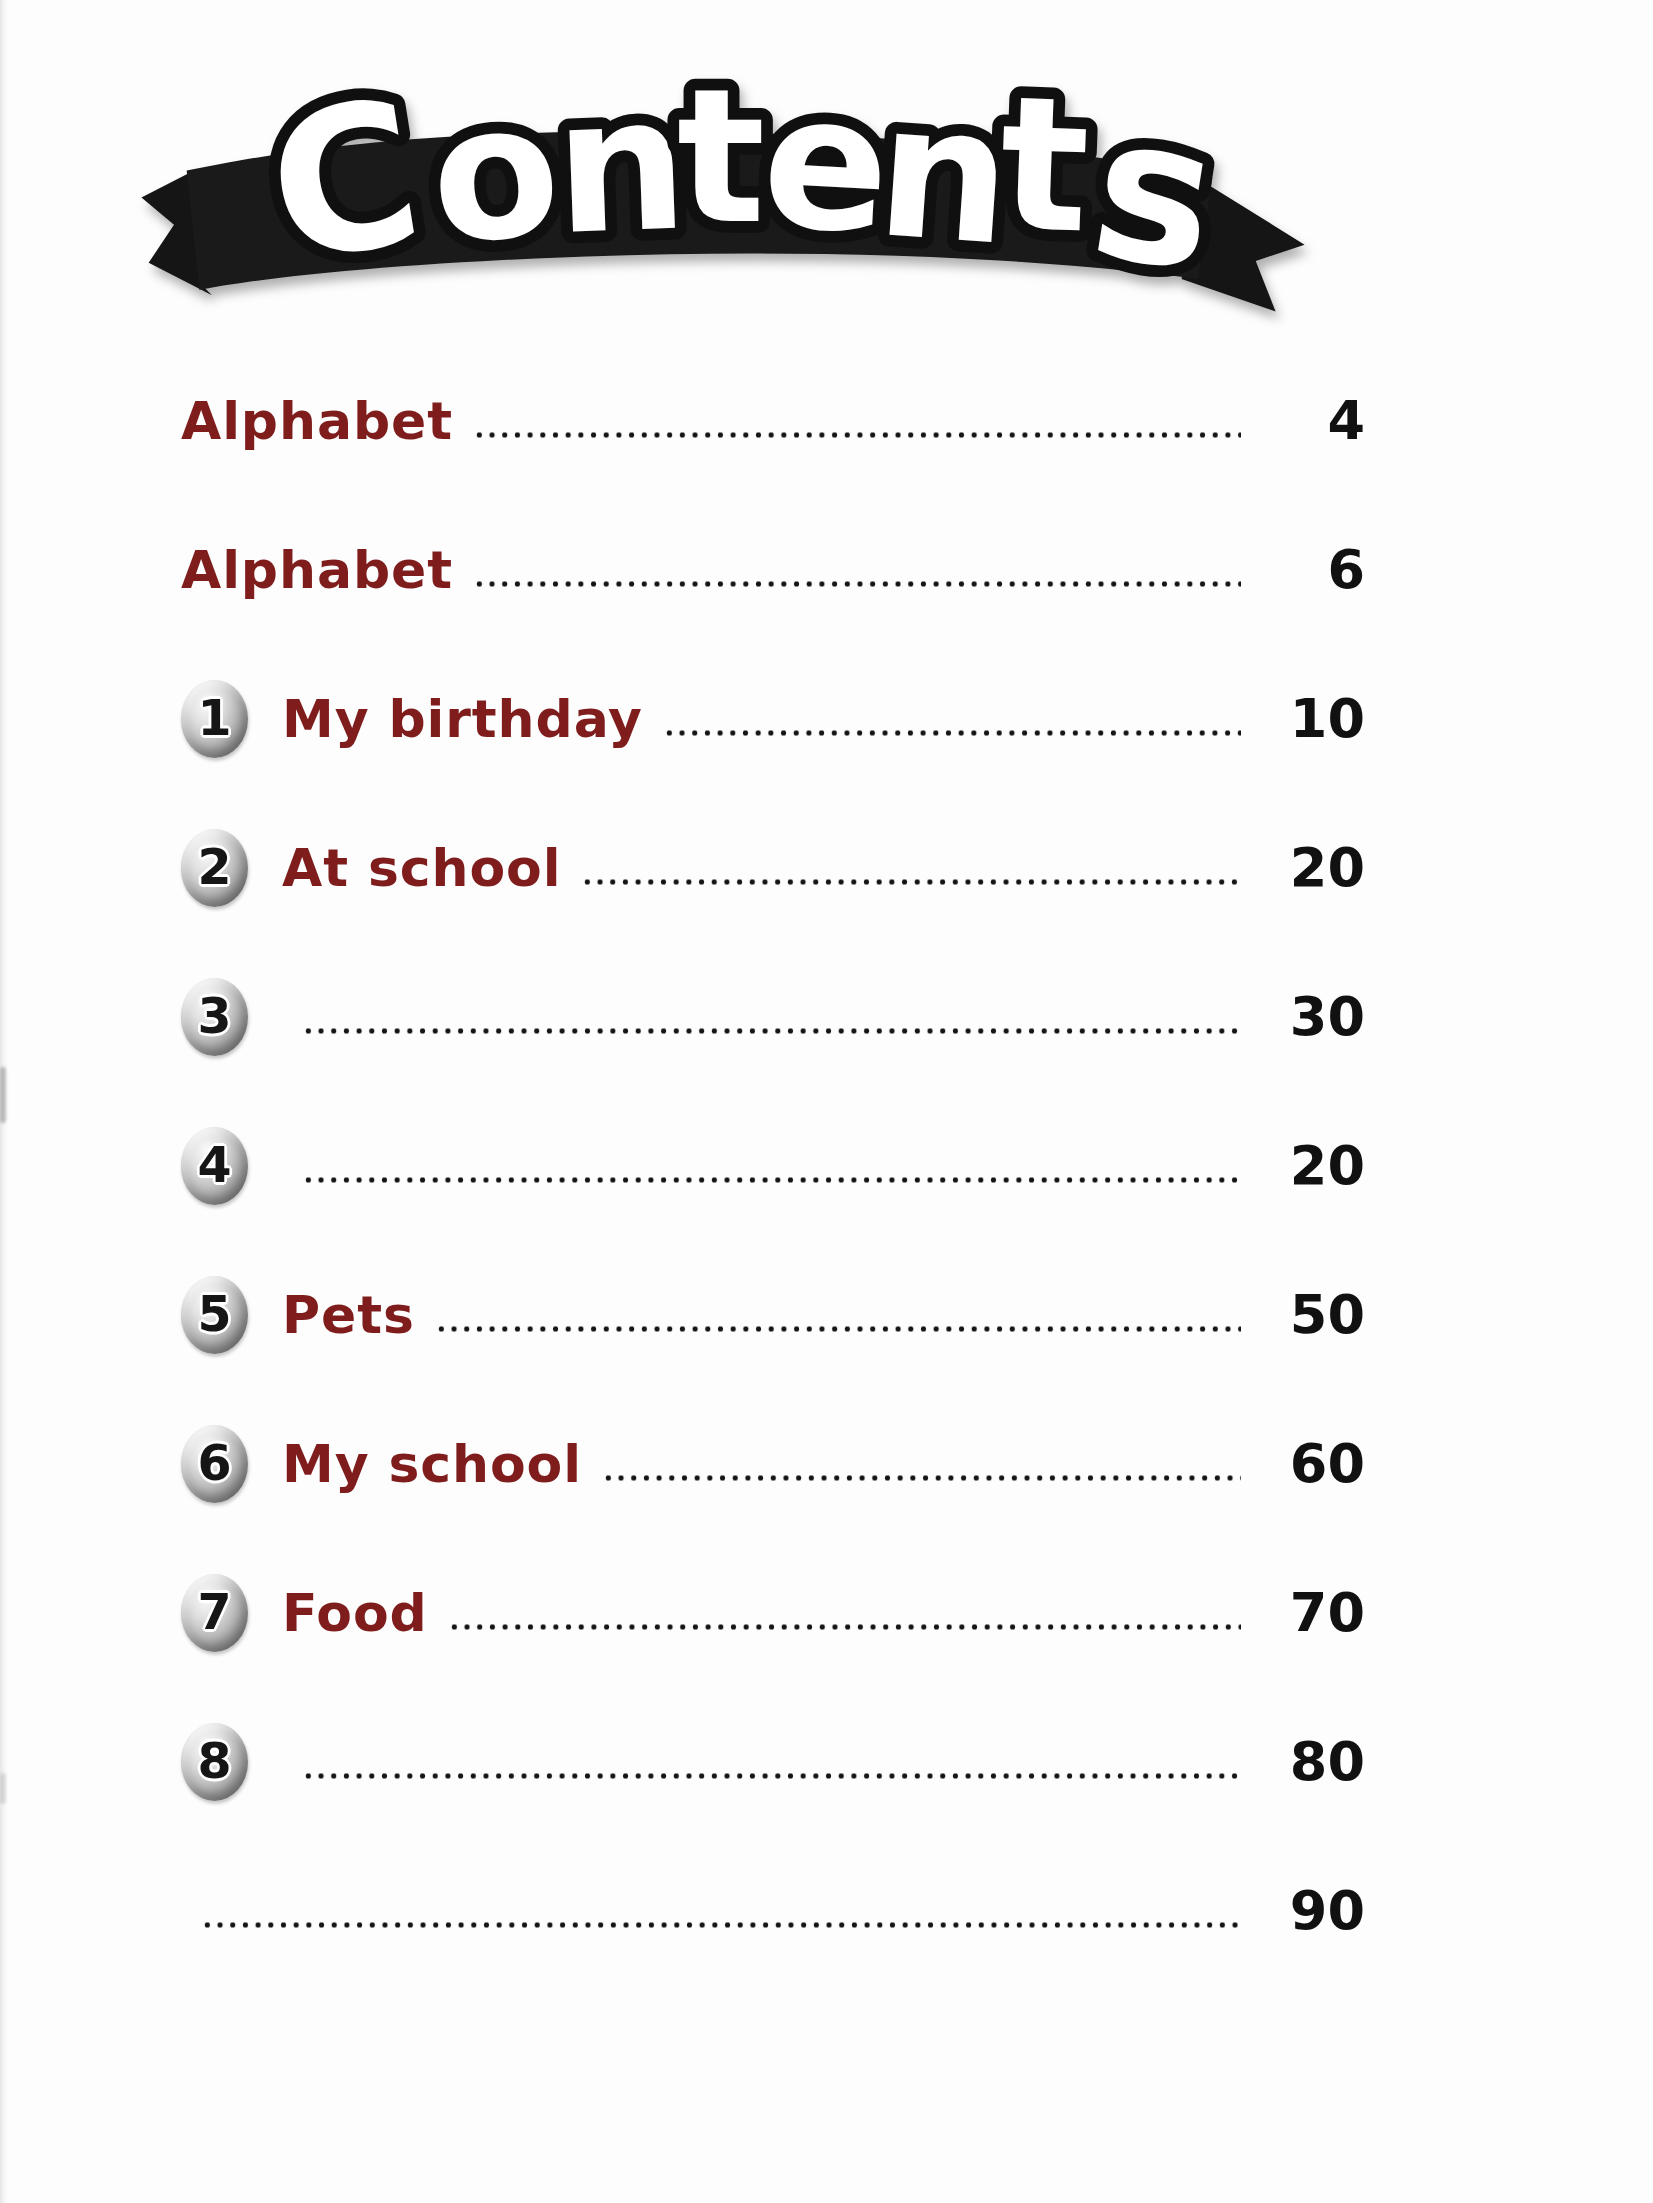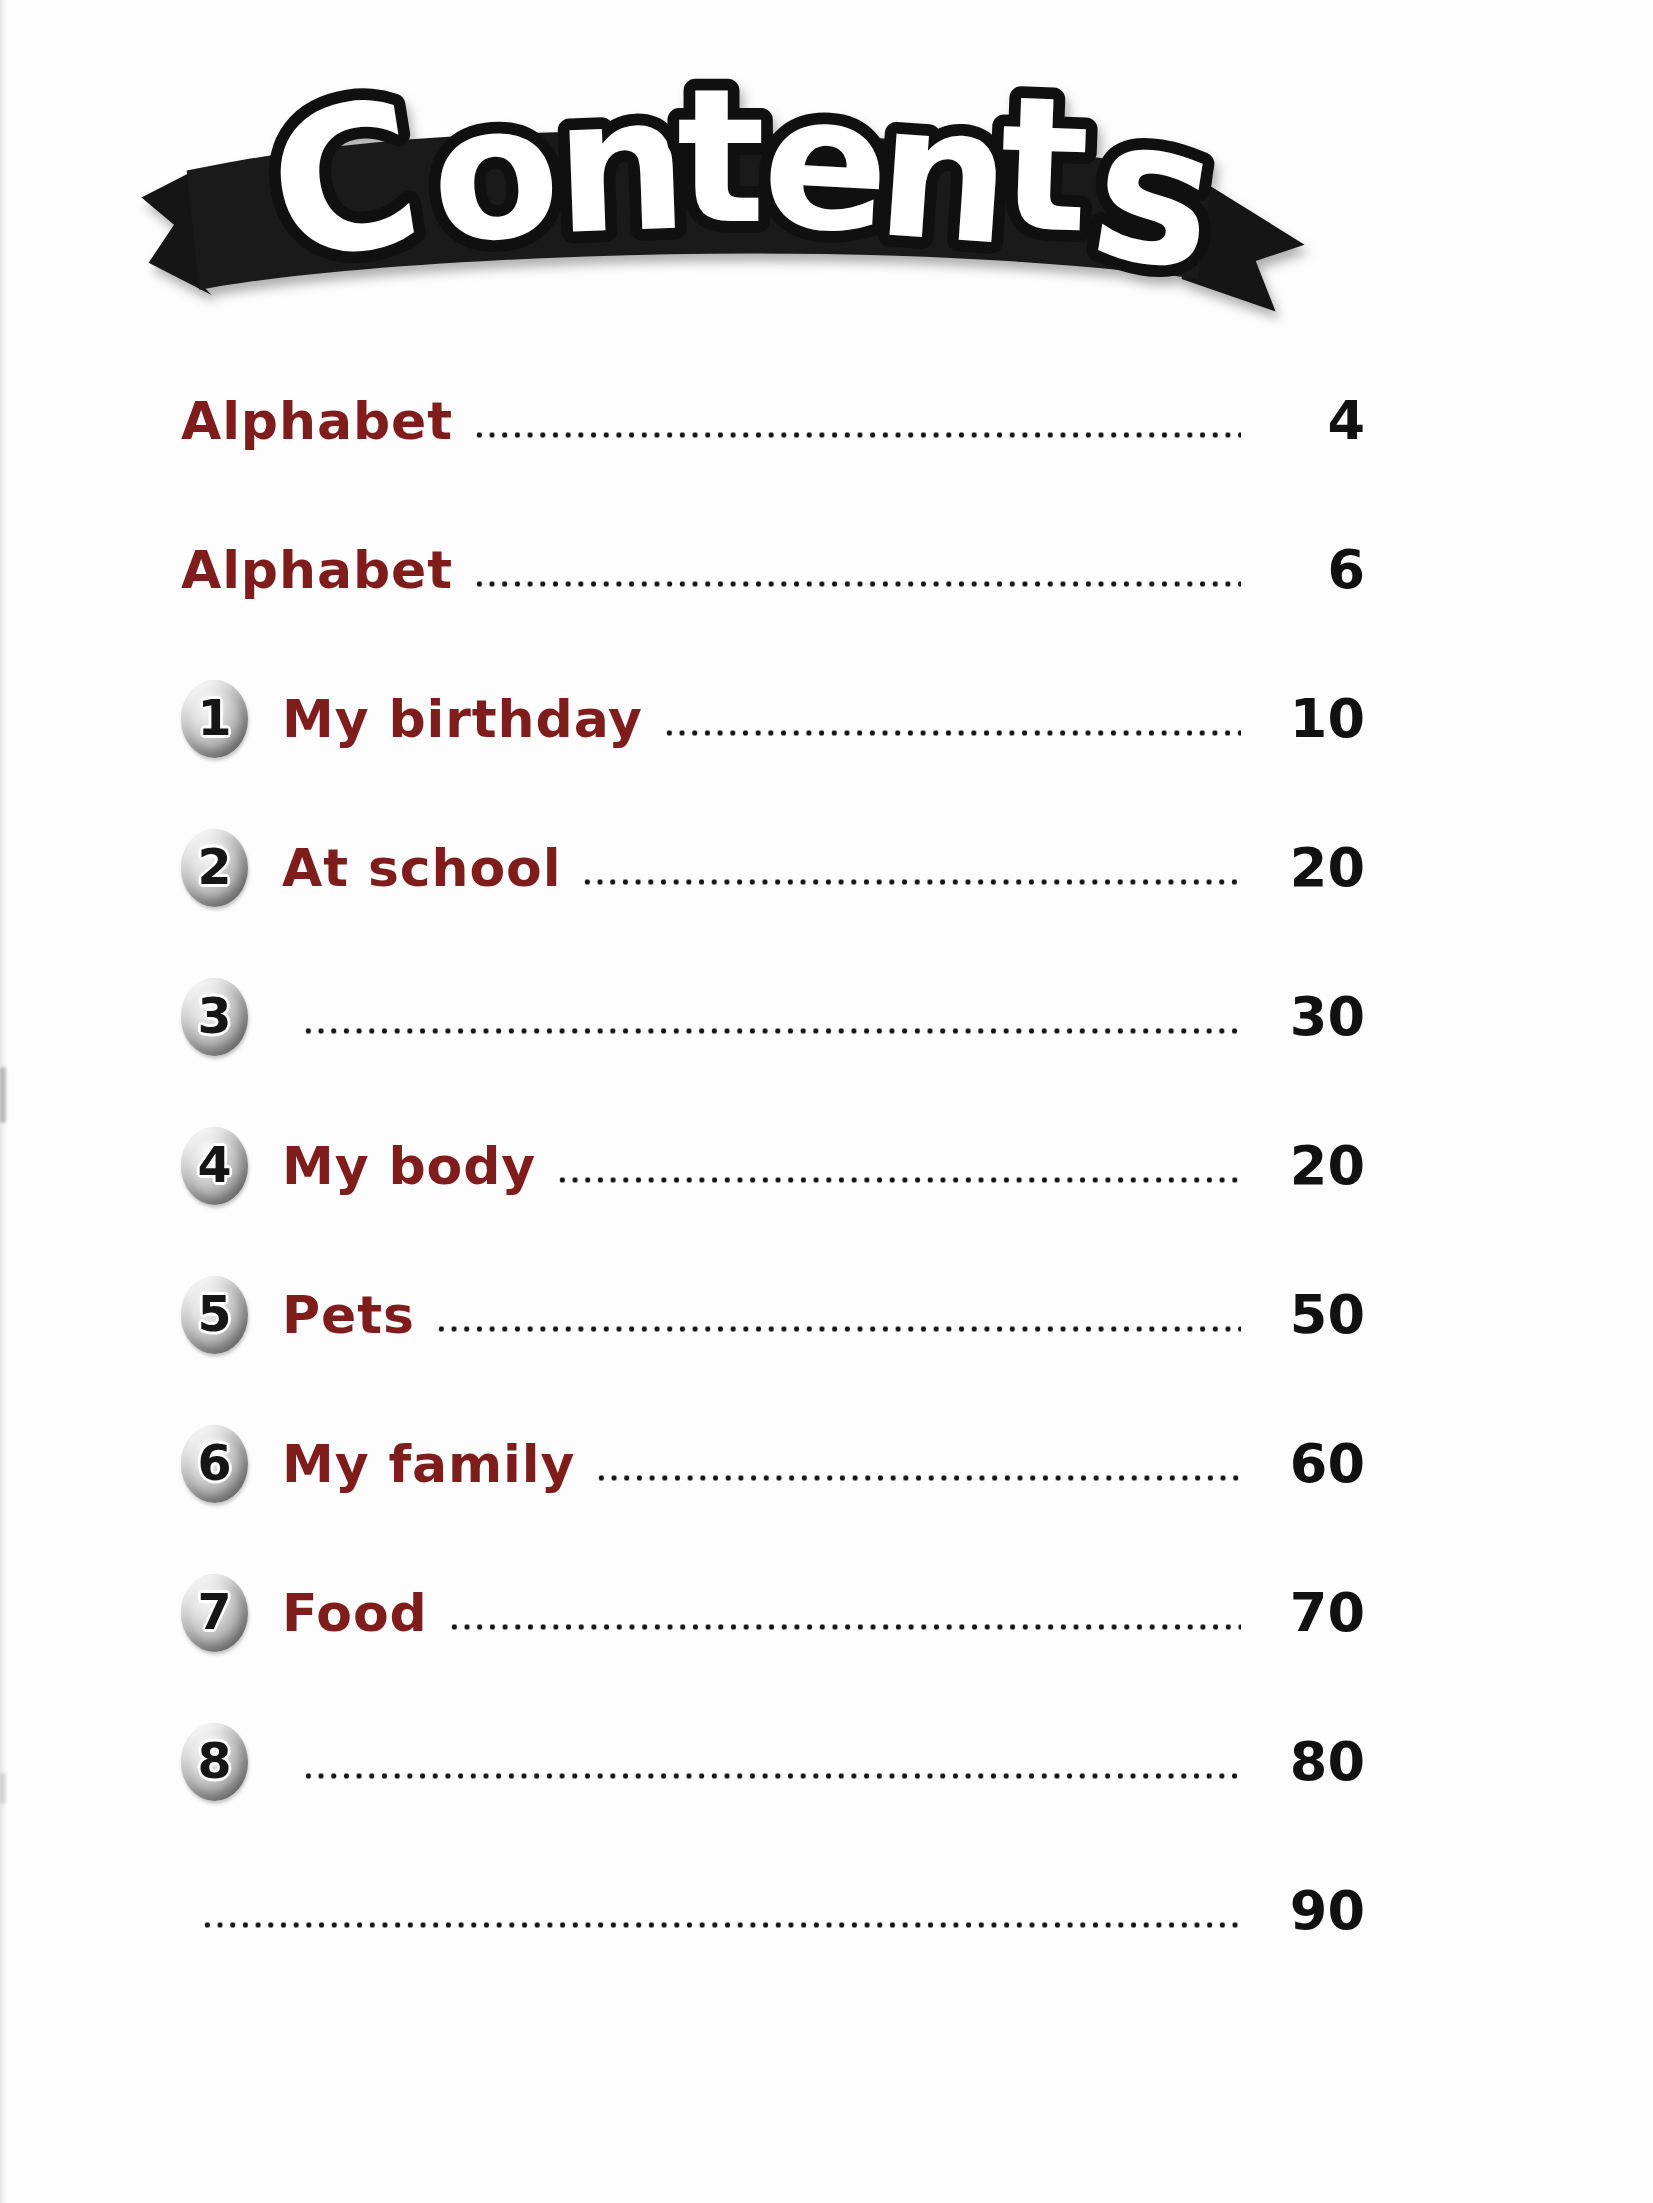--- a/index.html
+++ b/index.html
@@ -155,37 +155,36 @@
     <div class="badge">
       <span>3</span>
     </div>
     <div class="leader"></div>
     <div class="pagenum">30</div>
   </div>
       <div class="toc-row">
     <div class="badge">
       <span>4</span>
     </div>
-    <div class="label">My body</div>
     <div class="leader"></div>
     <div class="pagenum">20</div>
   </div>
       <div class="toc-row">
     <div class="badge">
       <span>5</span>
     </div>
     <div class="label">Pets</div>
     <div class="leader"></div>
     <div class="pagenum">50</div>
   </div>
       <div class="toc-row">
     <div class="badge">
       <span>6</span>
     </div>
-    <div class="label">My family</div>
+    <div class="label">My school</div>
     <div class="leader"></div>
     <div class="pagenum">60</div>
   </div>
       <div class="toc-row">
     <div class="badge">
       <span>7</span>
     </div>
     <div class="label">Food</div>
     <div class="leader"></div>
     <div class="pagenum">70</div>

